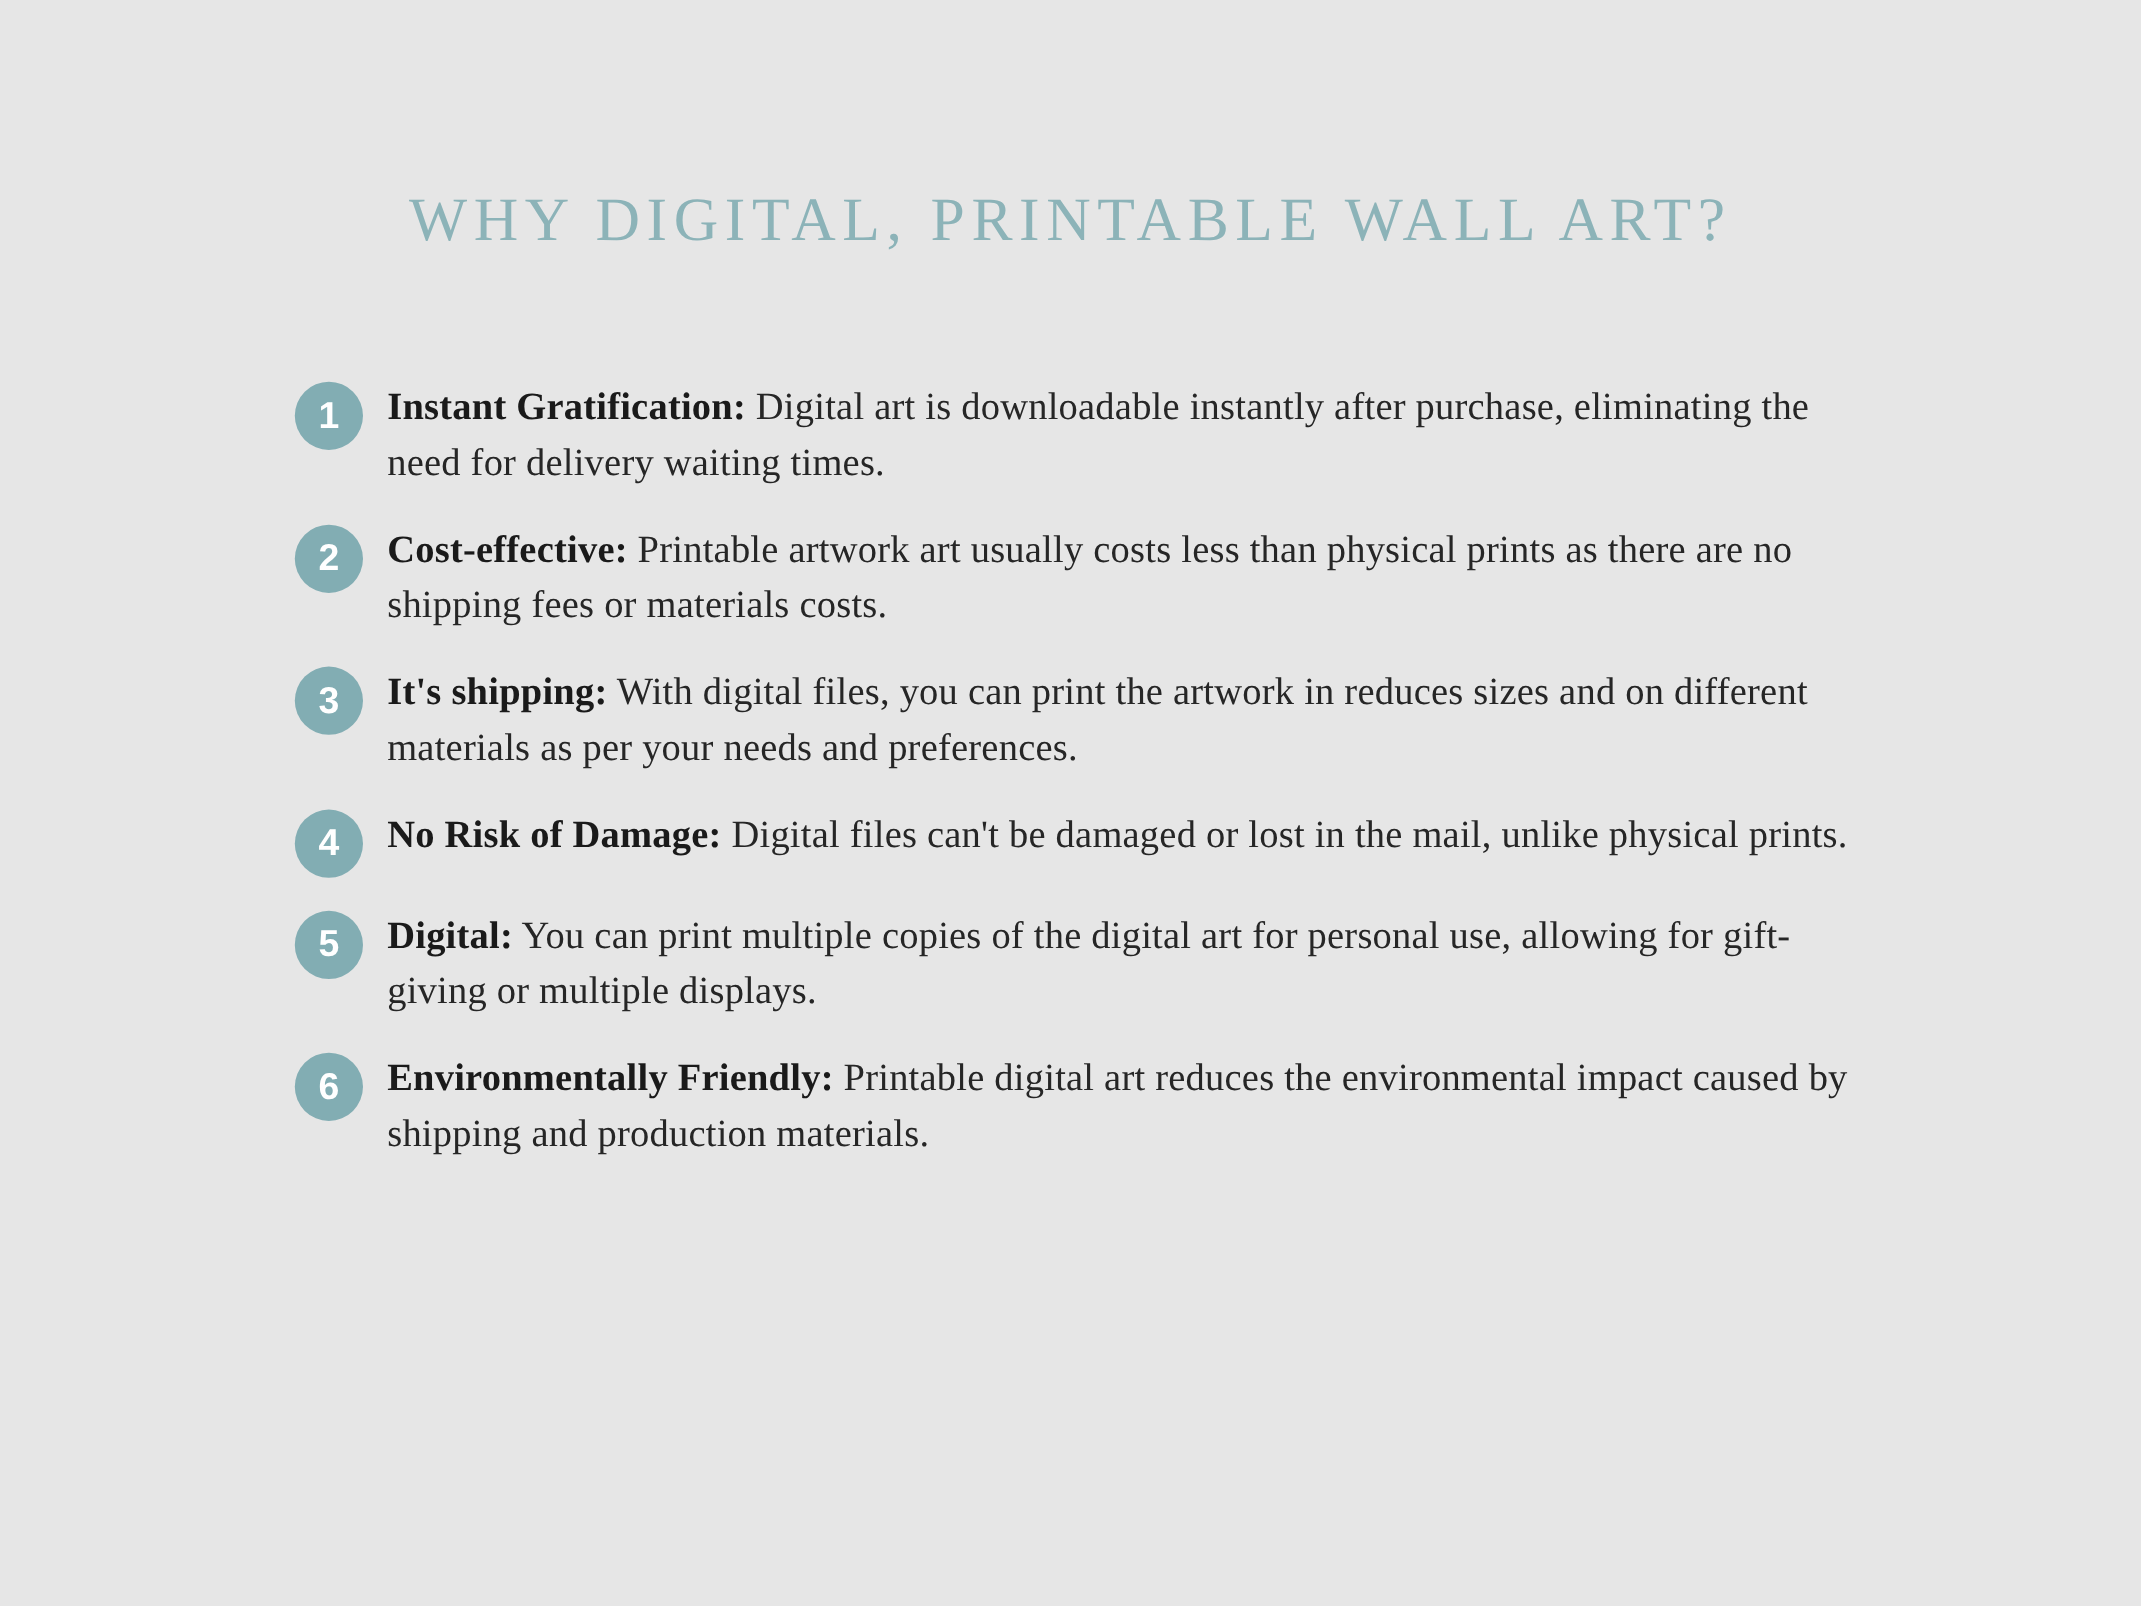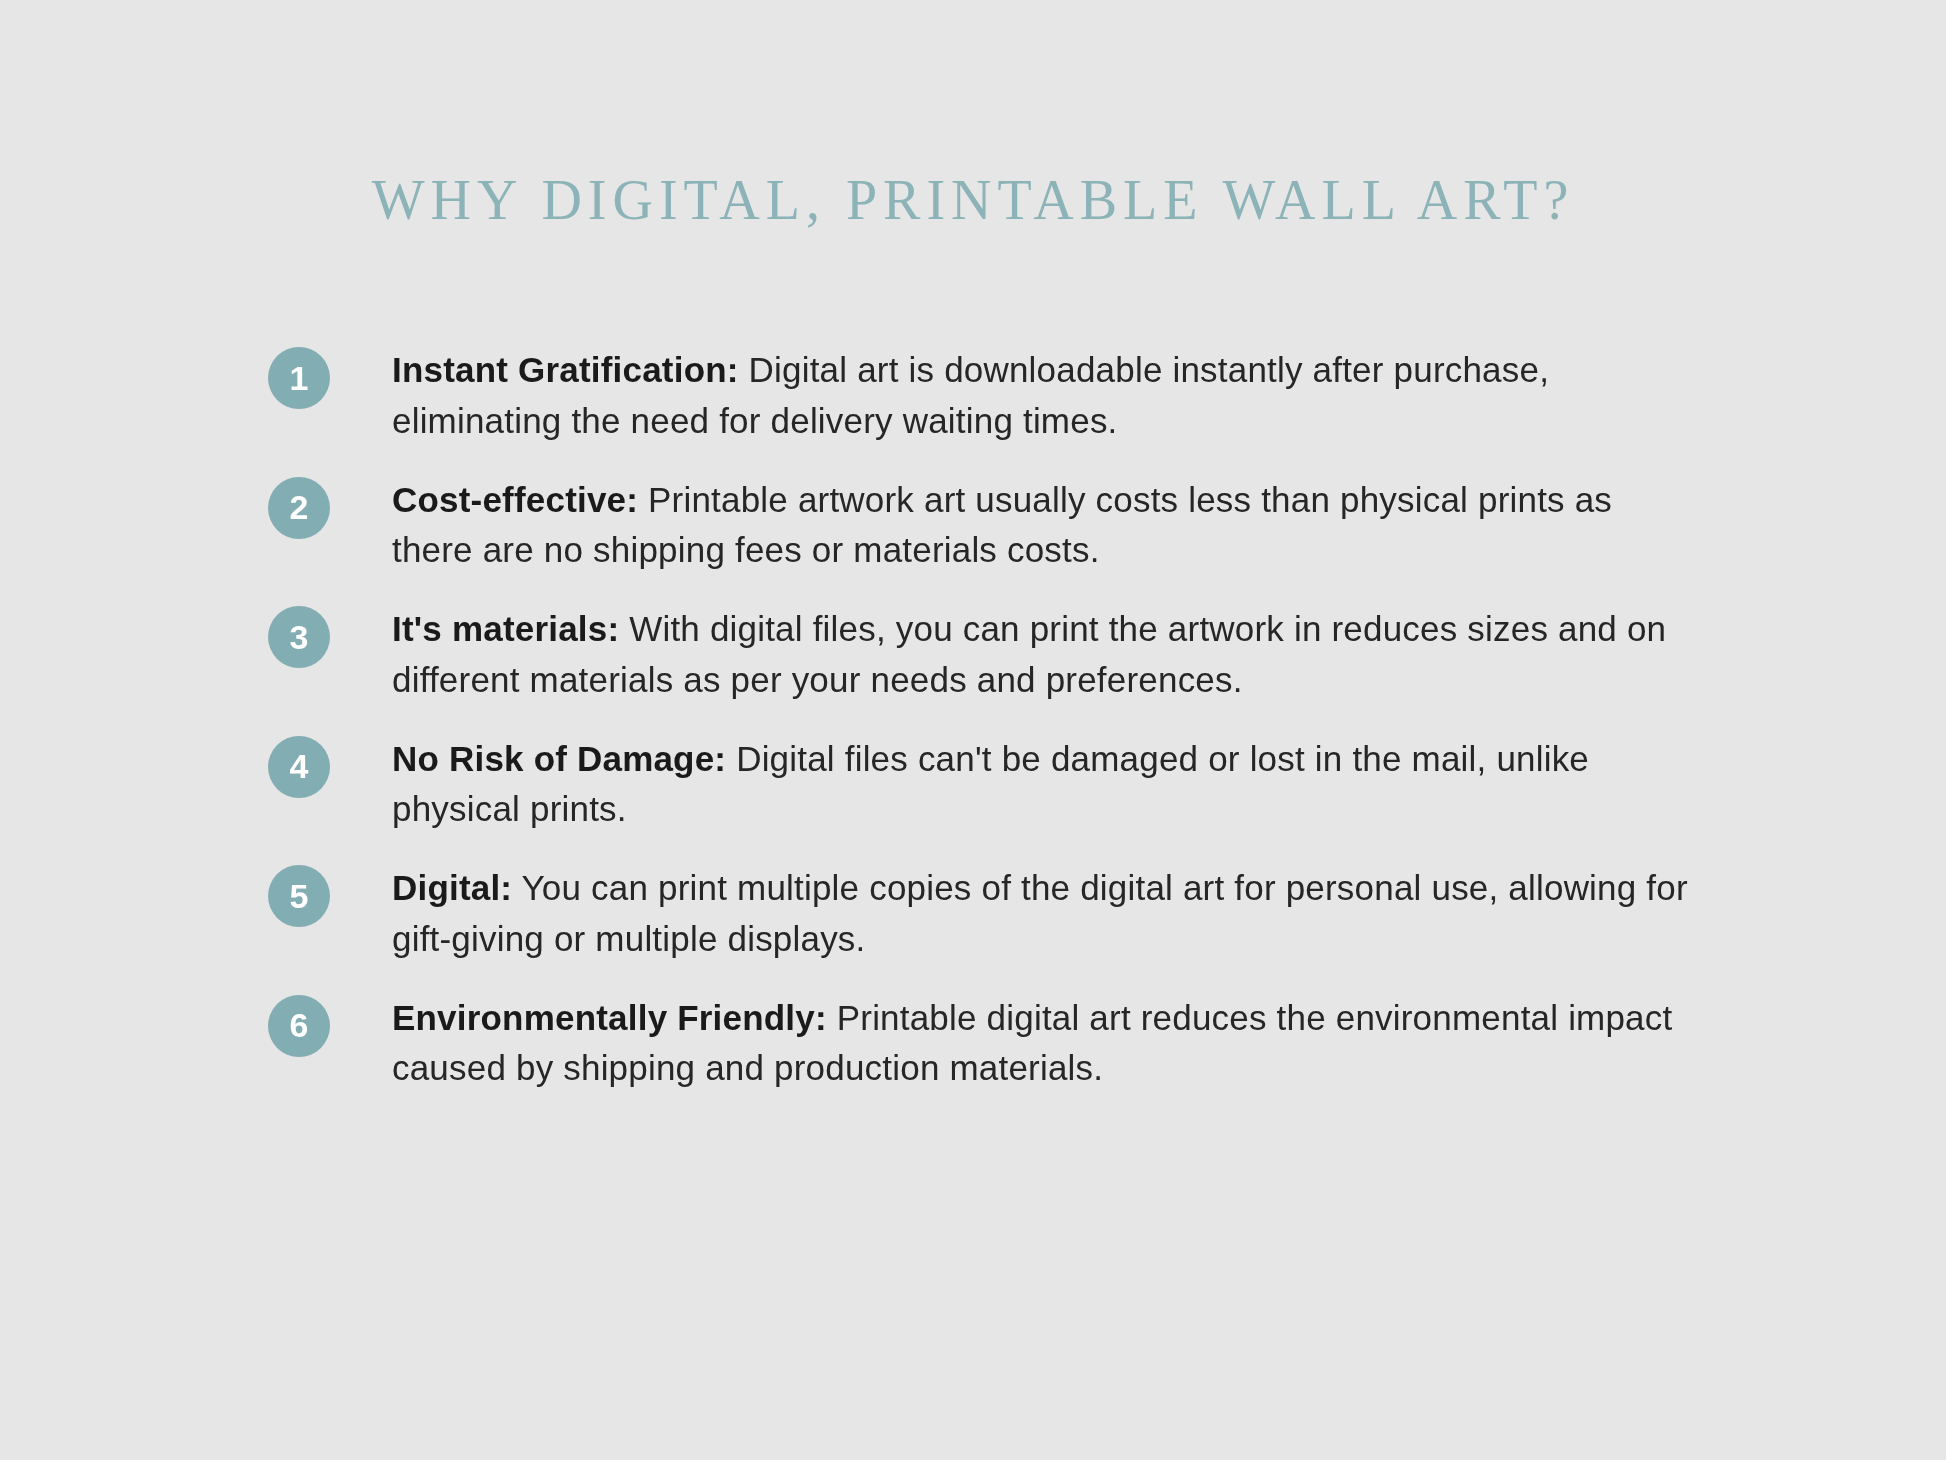--- a/index.html
+++ b/index.html
@@ -57,23 +57,22 @@
     align-items: center;
     justify-content: center;
     margin-right: 22px;
     margin-top: 2px;
     font-family: "Liberation Sans", sans-serif;
   }
   .text {
     font-size: 35px;
     line-height: 1.45;
     color: #262626;
-    font-family: Liberation Sans, sans-serif;
+    font-family: Liberation Serif, serif;
     letter-spacing: 0.2px;
-    margin-left: 40px;
   }
   .text .lead {
     font-weight: 700;
     color: #1a1a1a;
   }
 </style>
 </head>
 <body>
 
 <div class="page">
@@ -92,21 +91,21 @@
     <div class="item">
       <div class="badge">2</div>
       <div class="text">
         <span class="lead">Cost-effective:</span><span> Printable artwork art usually costs less than physical prints as there are no shipping fees or materials costs.</span>
       </div>
     </div>
 
     <div class="item">
       <div class="badge">3</div>
       <div class="text">
-        <span class="lead">It's materials:</span><span> With digital files, you can print the artwork in reduces sizes and on different materials as per your needs and preferences.</span>
+        <span class="lead">It's shipping:</span><span> With digital files, you can print the artwork in reduces sizes and on different materials as per your needs and preferences.</span>
       </div>
     </div>
 
     <div class="item">
       <div class="badge">4</div>
       <div class="text">
         <span class="lead">No Risk of Damage:</span><span> Digital files can't be damaged or lost in the mail, unlike physical prints.</span>
       </div>
     </div>
 

